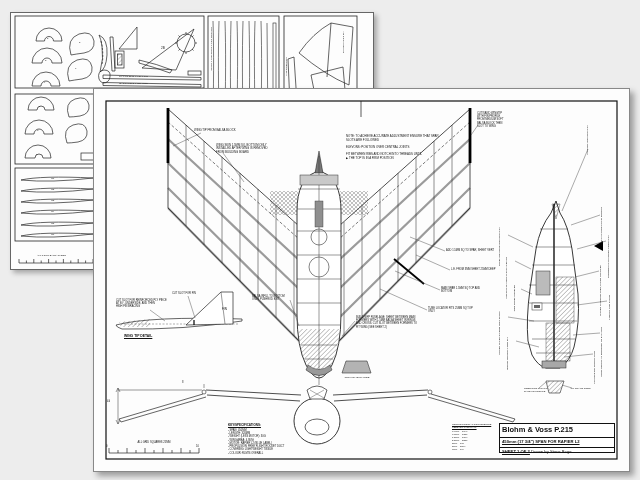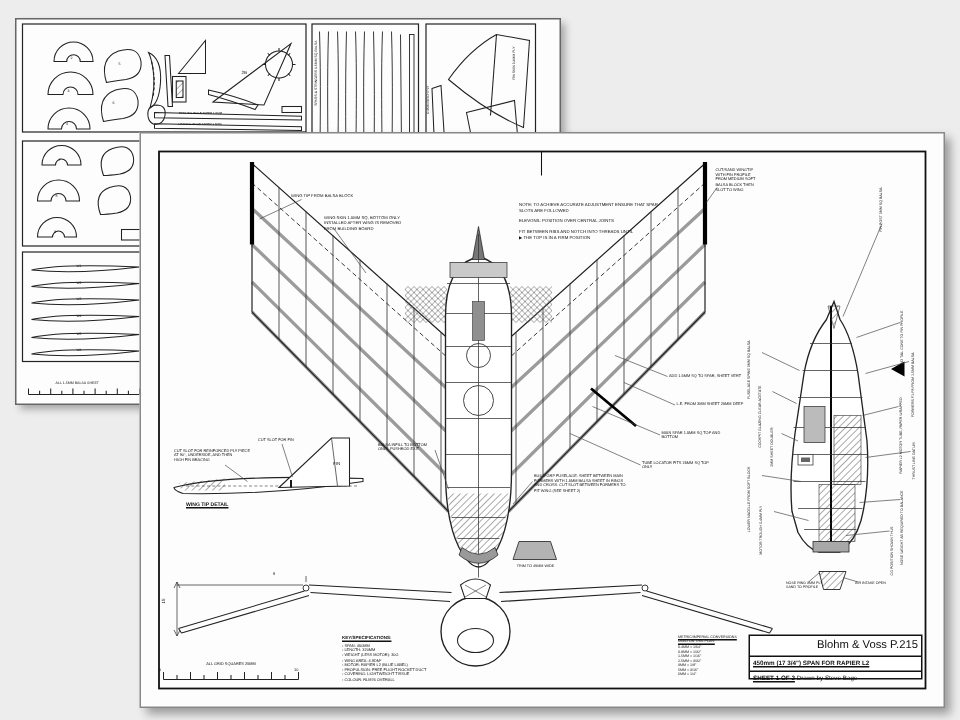--- a/index.html
+++ b/index.html
@@ -11,22 +11,22 @@
   #mainSheet{left:93px;top:88px;width:535px;height:382px;border:1px solid #888;
              box-shadow:4px 4px 6px rgba(0,0,0,.35);z-index:2;}
   svg{position:absolute;left:0;top:0;}
   .t{position:absolute;font-size:2.8px;line-height:1.25;white-space:pre-line;color:#111;}
   .vt{writing-mode:vertical-rl;transform:rotate(180deg);}
   .u{text-decoration:underline;}
   .c{text-align:center;}
   
   #titleBlock{position:absolute;left:405px;top:334px;width:116px;height:30px;
               border:1.2px solid #111;background:#fff;box-sizing:border-box;}
-  #titleBlock .r1{height:12px;border-bottom:1px solid #111;font-size:7.5px;font-weight:400;
-                  padding:1px 2px 0 2px;white-space:nowrap;overflow:hidden;text-align:right;}
+  #titleBlock .r1{height:12px;border-bottom:1px solid #111;font-size:7.5px;font-weight:700;
+                  padding:1px 2px 0 2px;white-space:nowrap;overflow:hidden;}
   #titleBlock .r2{height:8px;border-bottom:1px solid #111;font-size:4.2px;font-weight:700;
                   padding:1px 2px 0 2px;white-space:nowrap;overflow:hidden;}
   #titleBlock .r3{height:8px;font-size:4.2px;padding:1px 2px 0 2px;white-space:nowrap;overflow:hidden;}
   #titleBlock .r3 b{font-weight:700;}
 </style>
 </head>
 <body>
 
 <div id="stage">
 

